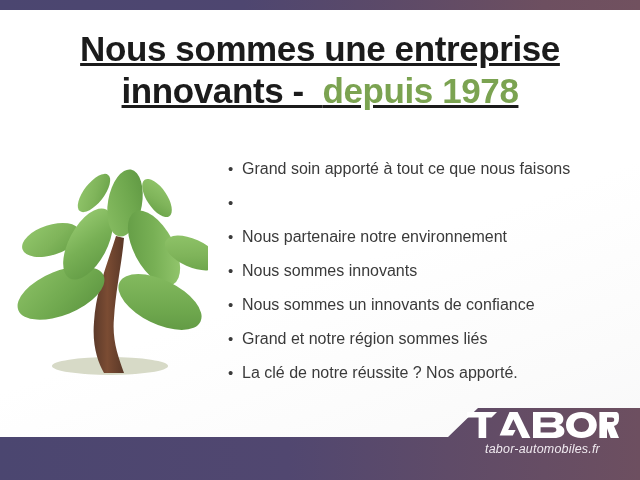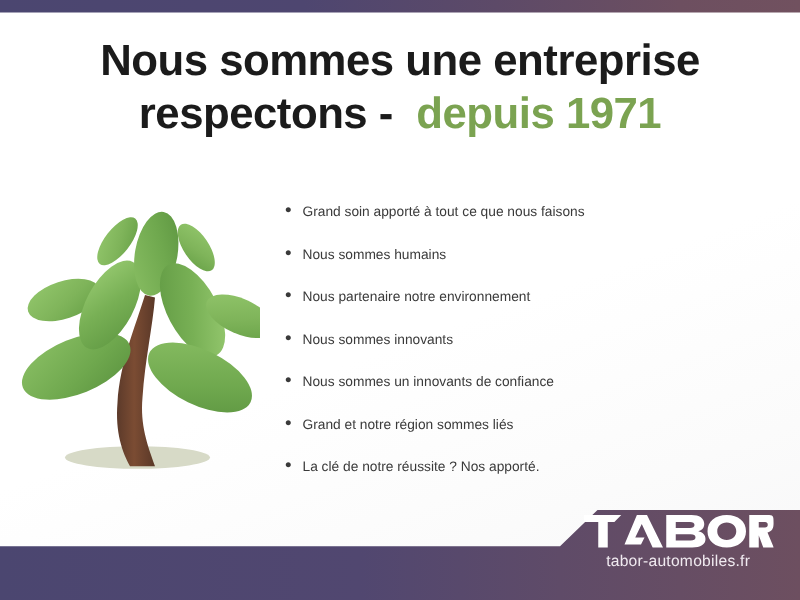--- a/index.html
+++ b/index.html
@@ -36,21 +36,21 @@
     left: 40px;
     top: 28px;
     width: 560px;
     text-align: center;
     font-size: 35px;
     font-weight: bold;
     line-height: 42px;
     color: #1b1b1b;
     letter-spacing: -0.4px;
   }
-  #headline .line { display: block; white-space: pre; }
+  #headline .line { display: block; white-space: pre; text-decoration: underline; }
   #headline .accent { color: #7ba351; }
 
   
   #tree {
     position: absolute;
     left: 12px;
     top: 150px;
     width: 196px;
     height: 238px;
   }
@@ -69,21 +69,21 @@
   }
   .bullet-dot {
     width: 14px;
     flex: 0 0 14px;
     color: #3a3a3a;
     font-size: 15px;
     line-height: 34px;
   }
   .bullet-text {
     color: #3a3a3a;
-    font-size: 11px;
+    font-size: 16px;
     line-height: 34px;
     white-space: nowrap;
     text-align: center;
   }
 
   
   #bottom-bar {
     position: absolute;
     left: 0;
     top: 400px;
@@ -95,20 +95,21 @@
     inset: 0;
     width: 640px;
     height: 80px;
   }
   #logo-block {
     position: absolute;
     left: 455px;
     top: 12px;
     width: 175px;
     text-align: center;
+    font-style: italic;
   }
   #logo-mark {
     display: block;
     margin: 0 auto;
   }
   #logo-tagline {
     display: block;
     margin-top: 3px;
     color: #f0eaf0;
     font-size: 12.5px;
@@ -118,21 +119,21 @@
 </style>
 </head>
 <body>
 
 <div id="slide">
 
   <div id="top-bar"></div>
 
   <div id="headline">
     <span class="line">Nous sommes une entreprise</span>
-    <span class="line"><span>respectons -  </span><span class="accent">depuis 1971</span></span>
+    <span class="line"><span>innovants -  </span><span class="accent">depuis 1978</span></span>
   </div>
 
   <svg id="tree" viewBox="0 0 196 238">
     <defs>
       <linearGradient id="lfA" x1="0" y1="0" x2="1" y2="1">
         <stop offset="0%" stop-color="#93c76c"></stop>
         <stop offset="55%" stop-color="#7fb45a"></stop>
         <stop offset="100%" stop-color="#66a046"></stop>
       </linearGradient>
       <linearGradient id="lfB" x1="0" y1="0" x2="1" y2="1">
@@ -170,21 +171,20 @@
     </g>
   </svg>
 
   <div id="bullets">
     <div class="bullet-row">
       <span class="bullet-dot">•</span>
       <span class="bullet-text">Grand soin apporté à tout ce que nous faisons</span>
     </div>
     <div class="bullet-row">
       <span class="bullet-dot">•</span>
-      <span class="bullet-text">Nous sommes humains</span>
     </div>
     <div class="bullet-row">
       <span class="bullet-dot">•</span>
       <span class="bullet-text">Nous partenaire notre environnement</span>
     </div>
     <div class="bullet-row">
       <span class="bullet-dot">•</span>
       <span class="bullet-text">Nous sommes innovants</span>
     </div>
     <div class="bullet-row">

